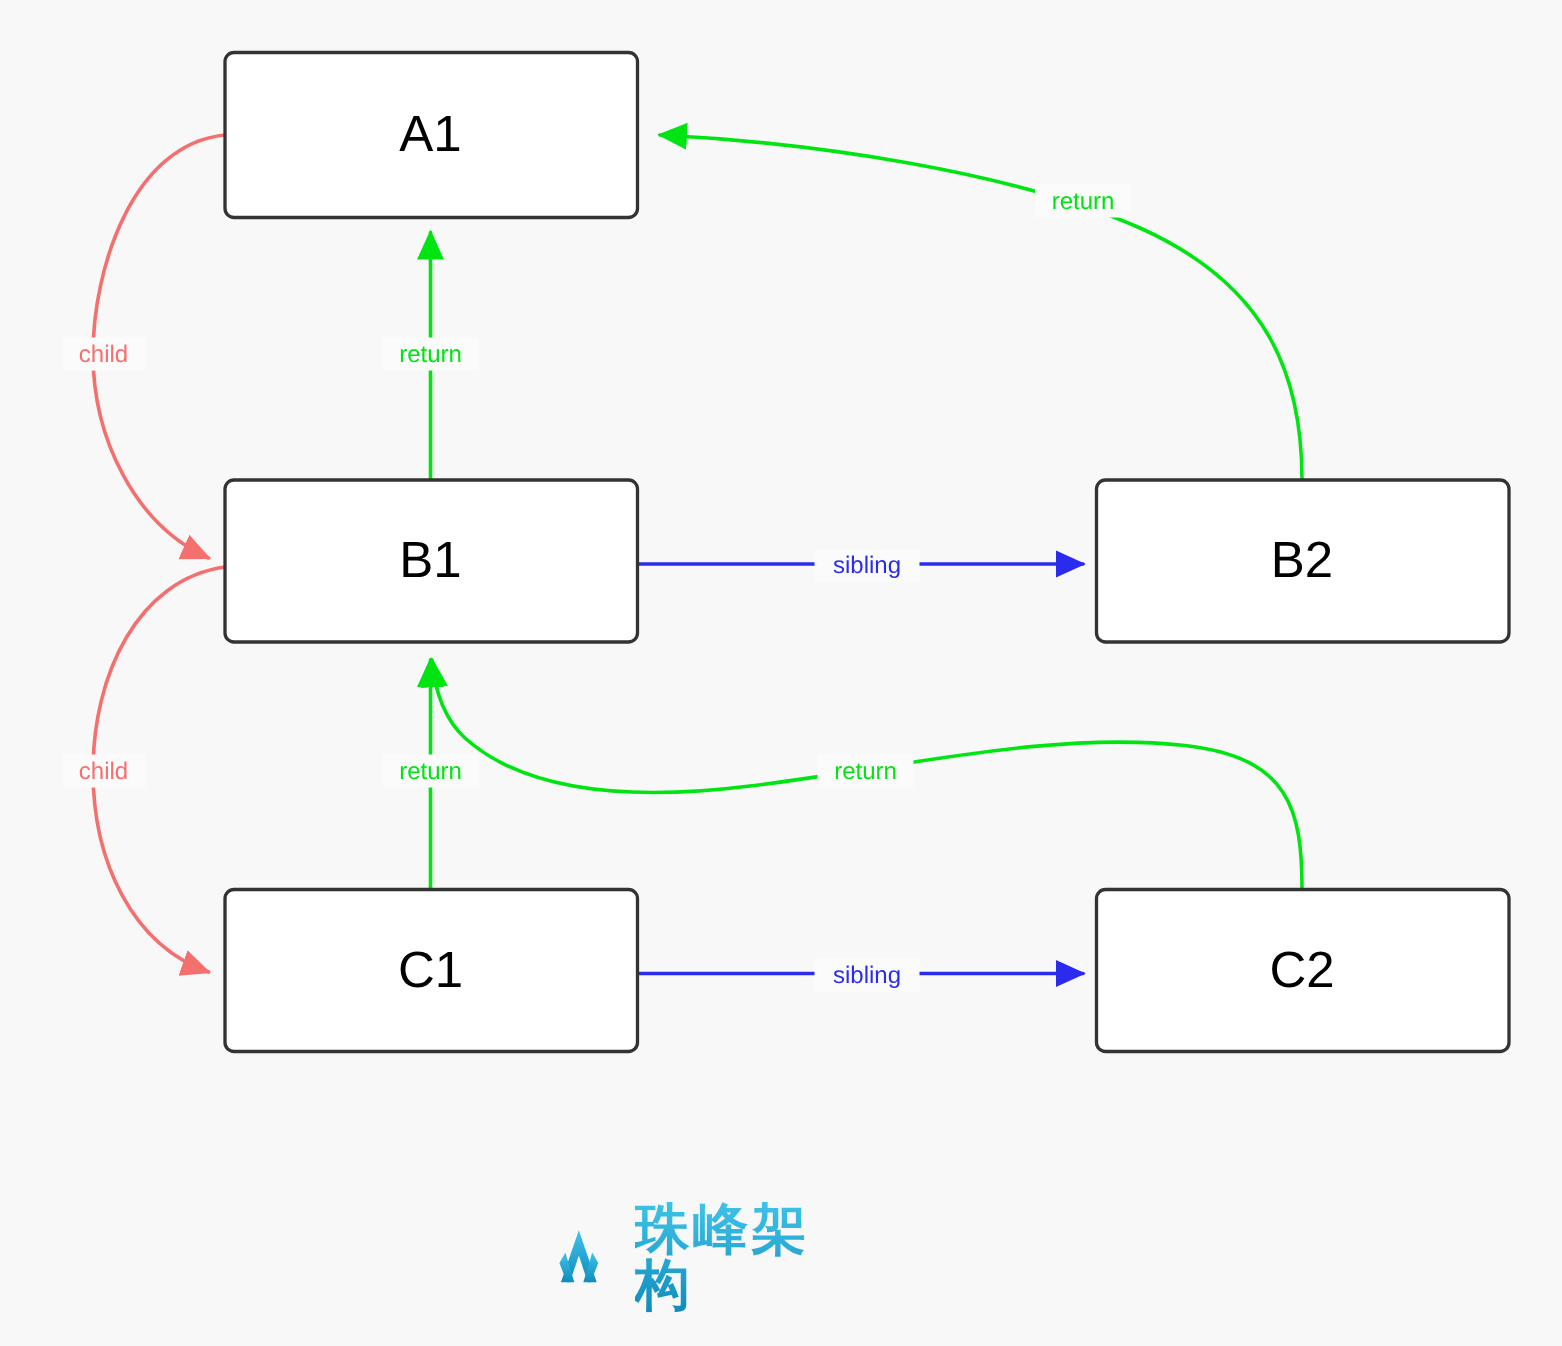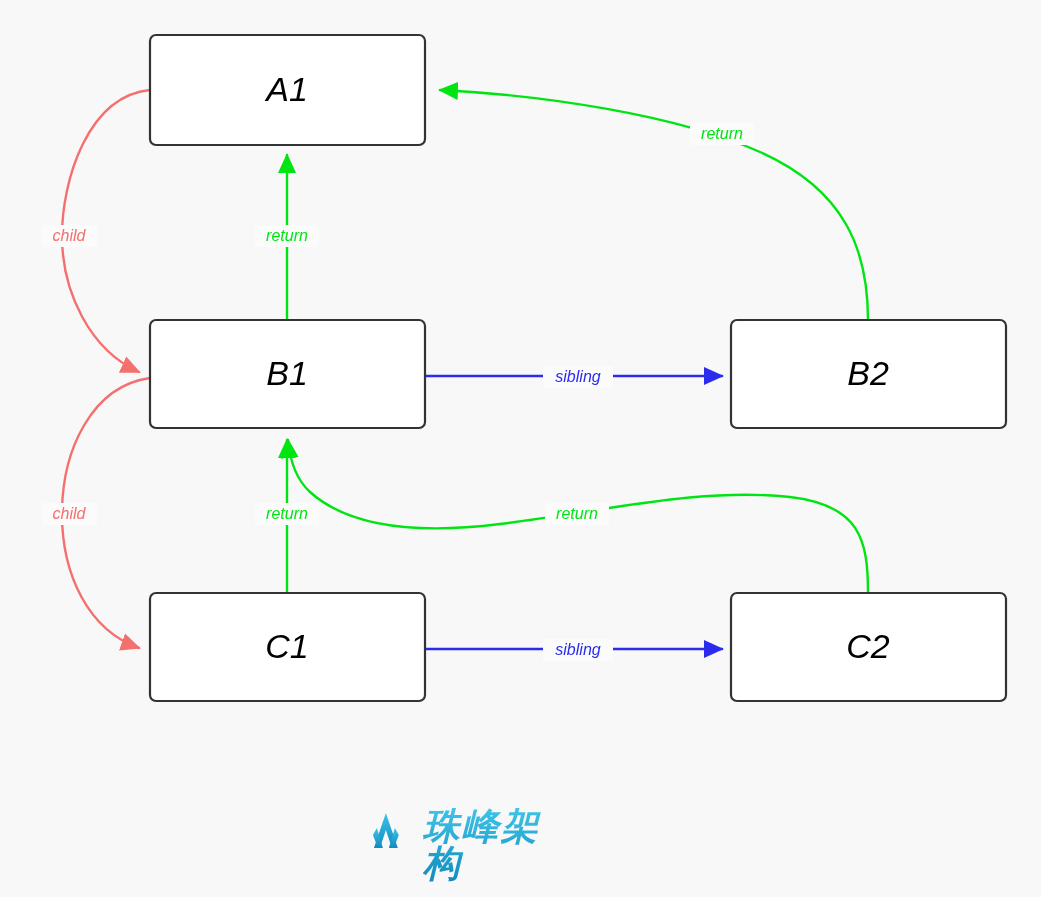--- a/index.html
+++ b/index.html
@@ -13,21 +13,20 @@
     font-family: "Liberation Sans", "DejaVu Sans", sans-serif;
     overflow: hidden;
     position: relative;
   }
   #canvas {
     position: absolute;
     left: 0;
     top: 0;
     width: 1041px;
     height: 861px;
-    font-style: italic;
   }
   .diagram-svg {
     display: block;
   }
   .node-rect {
     fill: #ffffff;
     stroke: #333333;
     stroke-width: 2.2;
   }
   .node-label {
@@ -57,21 +56,21 @@
   .edge-label-bg { fill: #fbfbfb; }
 
   
   #watermark {
     position: absolute;
     left: 363px;
     top: 808px;
     width: 215px;
     height: 60px;
     display: flex;
-    align-items: flex-start;
+    align-items: center;
     gap: 14px;
     pointer-events: none;
   }
   #watermark .wm-text {
     font-family: "DejaVu Sans", sans-serif;
     font-size: 37px;
     font-weight: bold;
     letter-spacing: 2px;
     color: #1ea7d4;
     background: linear-gradient(180deg, #3fc3e8 0%, #0f8cbe 100%);

